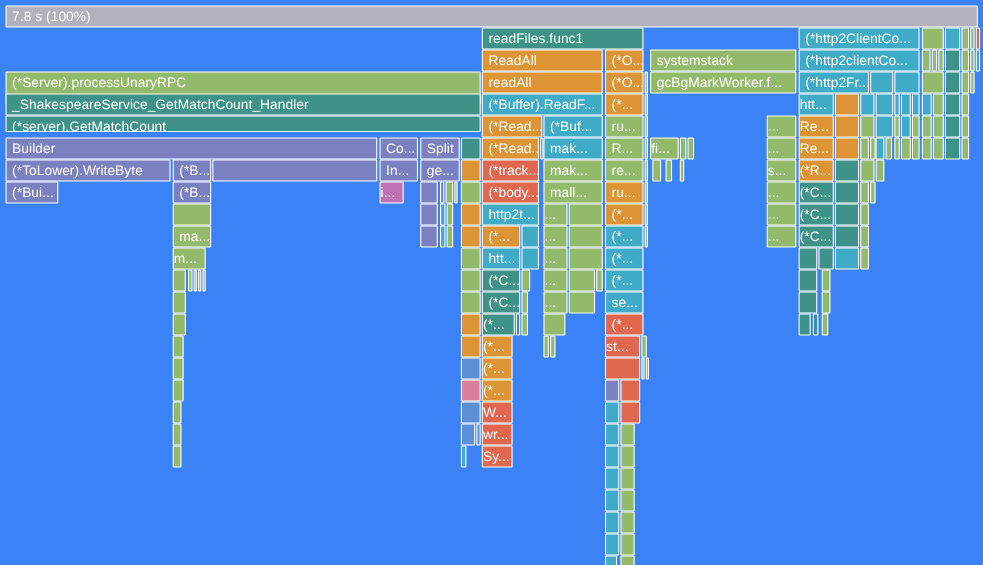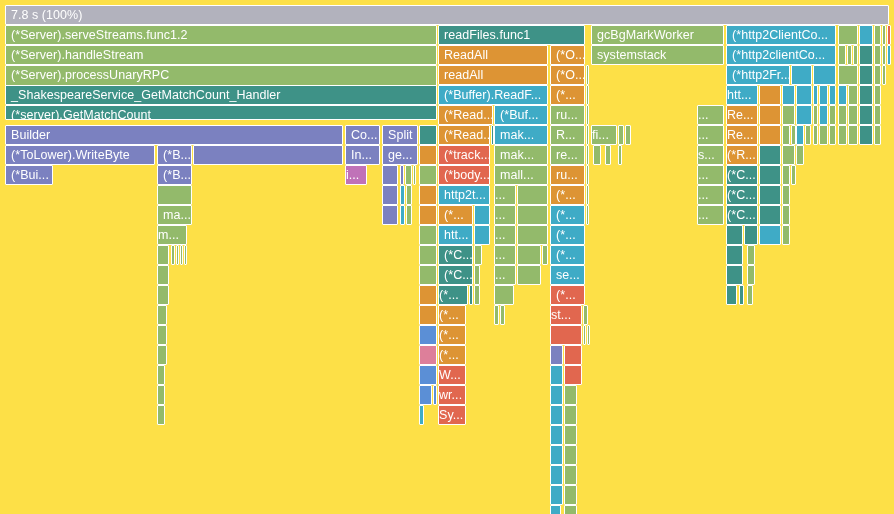--- a/index.html
+++ b/index.html
@@ -1,20 +1,20 @@
 <!DOCTYPE html>
 <html><head>
 <meta charset="utf-8">
 <style>
   html,body{margin:0;padding:0;background:#ffffff;}
   body{font-family:"Liberation Sans","DejaVu Sans",sans-serif;}
   #flame-root{
     position:relative;
     width:894px;height:514px;
-    background:#fde047;
+    background:#3b82f6;
     overflow:hidden;
   }
   .frame{
     position:absolute;
     box-sizing:border-box;
     border:1px solid #ffffff;
     border-radius:1px;
     overflow:hidden;
     white-space:nowrap;
     color:#ffffff;
@@ -39,45 +39,43 @@
   .c-blue{background:#5b8fd6;}
   .c-pink{background:#dd7f9a;}
   .c-gray{background:#b2b2bd;}
   .frame.tiny{padding:0;}
 </style>
 </head>
 <body>
 
 <div id="flame-root">
     <div class="frame c-gray root" title="7.8 s (100%)" style="left: 5px; top: 5px; width: 884px; height: 20px;">7.8 s (100%)</div>
-    <div class="frame c-green" title="(*Server).serveStreams.func1.2" style="left: 5px; top: 25px; width: 432px; height: 20px;">(*Server).serveStreams.func1.2</div>
     <div class="frame c-teal" title="readFiles.func1" style="left: 438px; top: 25px; width: 147px; height: 20px;">readFiles.func1</div>
-    <div class="frame c-green" title="gcBgMarkWorker" style="left: 591px; top: 25px; width: 133px; height: 20px;">gcBgMarkWorker</div>
     <div class="frame c-cyan" title="(*http2ClientCo..." style="left: 726px; top: 25px; width: 110px; height: 20px;">(*http2ClientCo...</div>
     <div class="frame c-green tiny" title="" style="left: 838px; top: 25px; width: 20px; height: 20px;"></div>
     <div class="frame c-cyan tiny" title="" style="left: 859px; top: 25px; width: 14px; height: 20px;"></div>
     <div class="frame c-green tiny" title="" style="left: 874px; top: 25px; width: 7px; height: 20px;"></div>
     <div class="frame c-green tiny" title="" style="left: 882px; top: 25px; width: 4px; height: 20px;"></div>
     <div class="frame c-red tiny" title="" style="left: 887px; top: 25px; width: 4px; height: 20px;"></div>
-    <div class="frame c-green" title="(*Server).handleStream" style="left: 5px; top: 45px; width: 432px; height: 20px;">(*Server).handleStream</div>
     <div class="frame c-orange" title="ReadAll" style="left: 438px; top: 45px; width: 110px; height: 20px;">ReadAll</div>
     <div class="frame c-orange" title="(*O..." style="left: 550px; top: 45px; width: 35px; height: 20px;">(*O...</div>
     <div class="frame c-green" title="systemstack" style="left: 591px; top: 45px; width: 133px; height: 20px;">systemstack</div>
     <div class="frame c-cyan" title="(*http2clientCo..." style="left: 726px; top: 45px; width: 110px; height: 20px;">(*http2clientCo...</div>
     <div class="frame c-green tiny" title="" style="left: 838px; top: 45px; width: 8px; height: 20px;"></div>
     <div class="frame c-green tiny" title="" style="left: 847px; top: 45px; width: 5px; height: 20px;"></div>
     <div class="frame c-green tiny" title="" style="left: 853px; top: 45px; width: 5px; height: 20px;"></div>
     <div class="frame c-teal tiny" title="" style="left: 859px; top: 45px; width: 14px; height: 20px;"></div>
     <div class="frame c-green tiny" title="" style="left: 874px; top: 45px; width: 7px; height: 20px;"></div>
     <div class="frame c-green tiny" title="" style="left: 882px; top: 45px; width: 4px; height: 20px;"></div>
     <div class="frame c-cyan tiny" title="" style="left: 887px; top: 45px; width: 4px; height: 20px;"></div>
     <div class="frame c-green" title="(*Server).processUnaryRPC" style="left: 5px; top: 65px; width: 432px; height: 30px;">(*Server).processUnaryRPC</div>
     <div class="frame c-orange" title="readAll" style="left: 438px; top: 65px; width: 110px; height: 20px;">readAll</div>
     <div class="frame c-orange" title="(*O..." style="left: 550px; top: 65px; width: 35px; height: 20px;">(*O...</div>
     <div class="frame c-green tiny" title="" style="left: 586px; top: 65px; width: 3px; height: 20px;"></div>
+    <div class="frame c-green" title="gcBgMarkWorker.f..." style="left: 591px; top: 65px; width: 133px; height: 20px;">gcBgMarkWorker.f...</div>
     <div class="frame c-cyan" title="(*http2Fr..." style="left: 726px; top: 65px; width: 64px; height: 20px;">(*http2Fr...</div>
     <div class="frame c-cyan tiny" title="" style="left: 791px; top: 65px; width: 21px; height: 20px;"></div>
     <div class="frame c-cyan tiny" title="" style="left: 813px; top: 65px; width: 23px; height: 20px;"></div>
     <div class="frame c-green tiny" title="" style="left: 838px; top: 65px; width: 20px; height: 20px;"></div>
     <div class="frame c-teal tiny" title="" style="left: 859px; top: 65px; width: 14px; height: 20px;"></div>
     <div class="frame c-green tiny" title="" style="left: 874px; top: 65px; width: 7px; height: 20px;"></div>
     <div class="frame c-green tiny" title="" style="left: 882px; top: 65px; width: 4px; height: 20px;"></div>
     <div class="frame c-cyan" title="(*Buffer).ReadF..." style="left: 438px; top: 85px; width: 110px; height: 20px;">(*Buffer).ReadF...</div>
     <div class="frame c-teal" title="_ShakespeareService_GetMatchCount_Handler" style="left: 5px; top: 85px; width: 432px; height: 20px;">_ShakespeareService_GetMatchCount_Handler</div>
     <div class="frame c-orange" title="(*..." style="left: 550px; top: 85px; width: 35px; height: 20px;">(*...</div>

